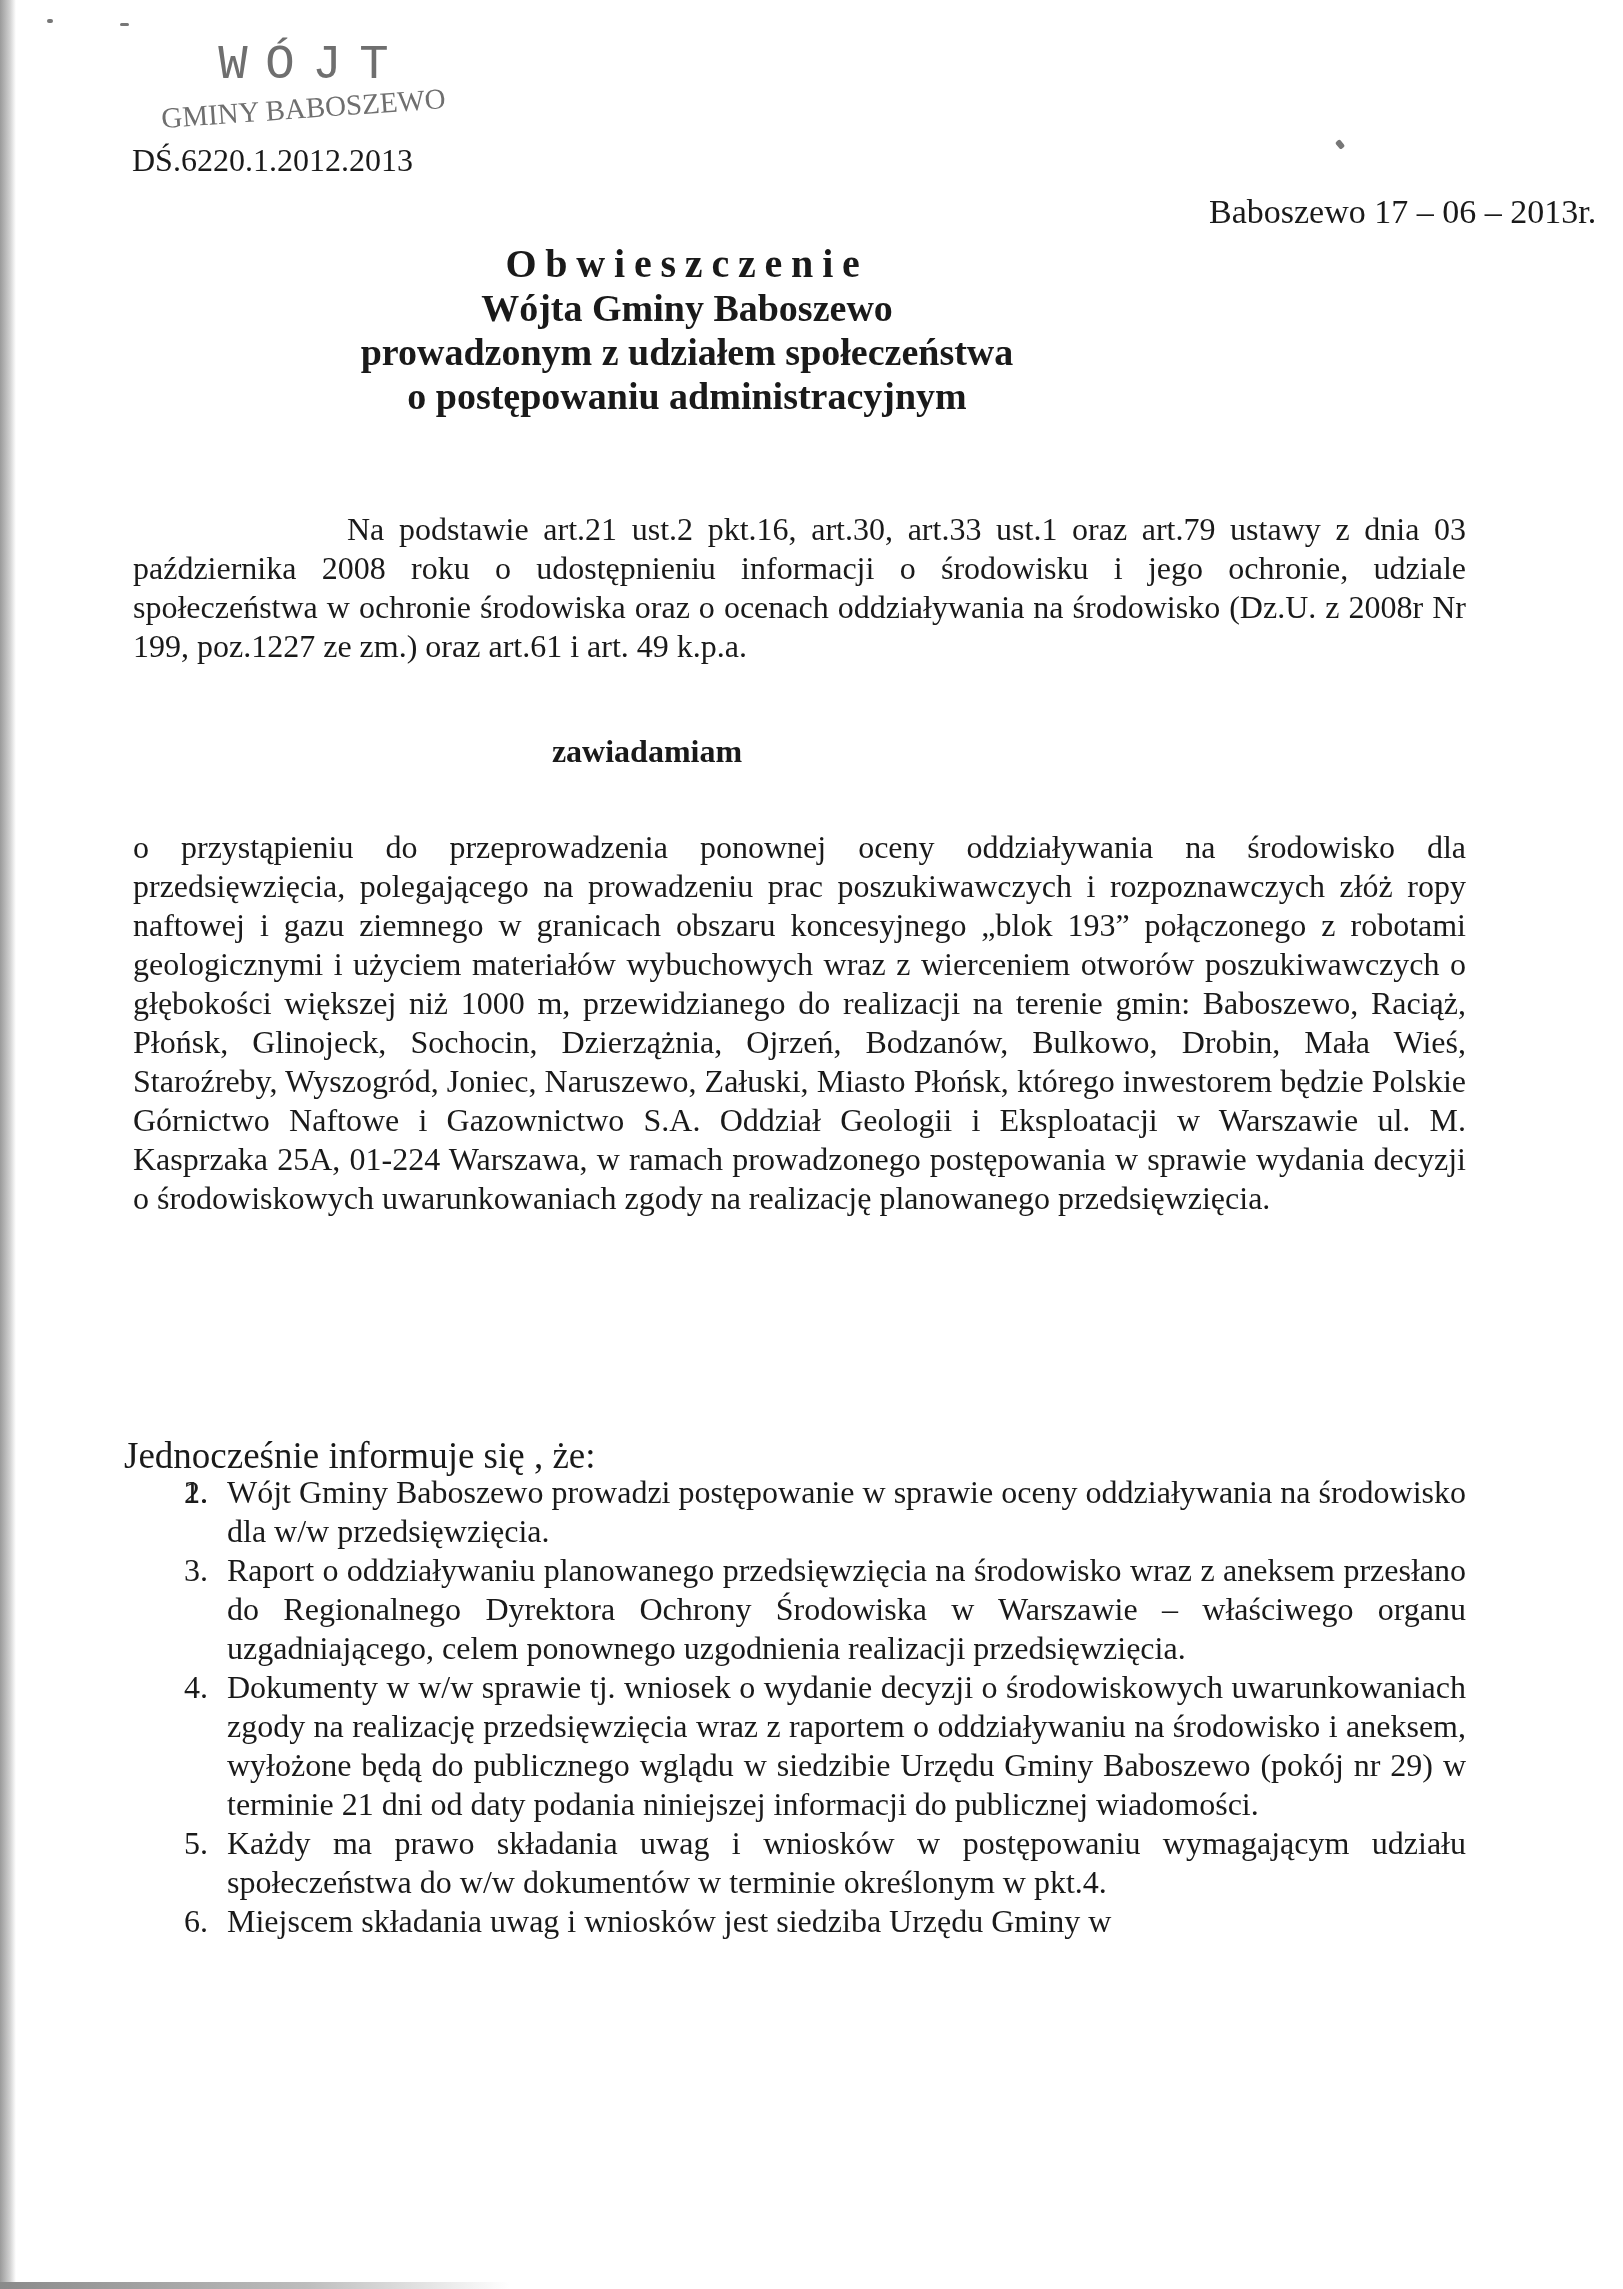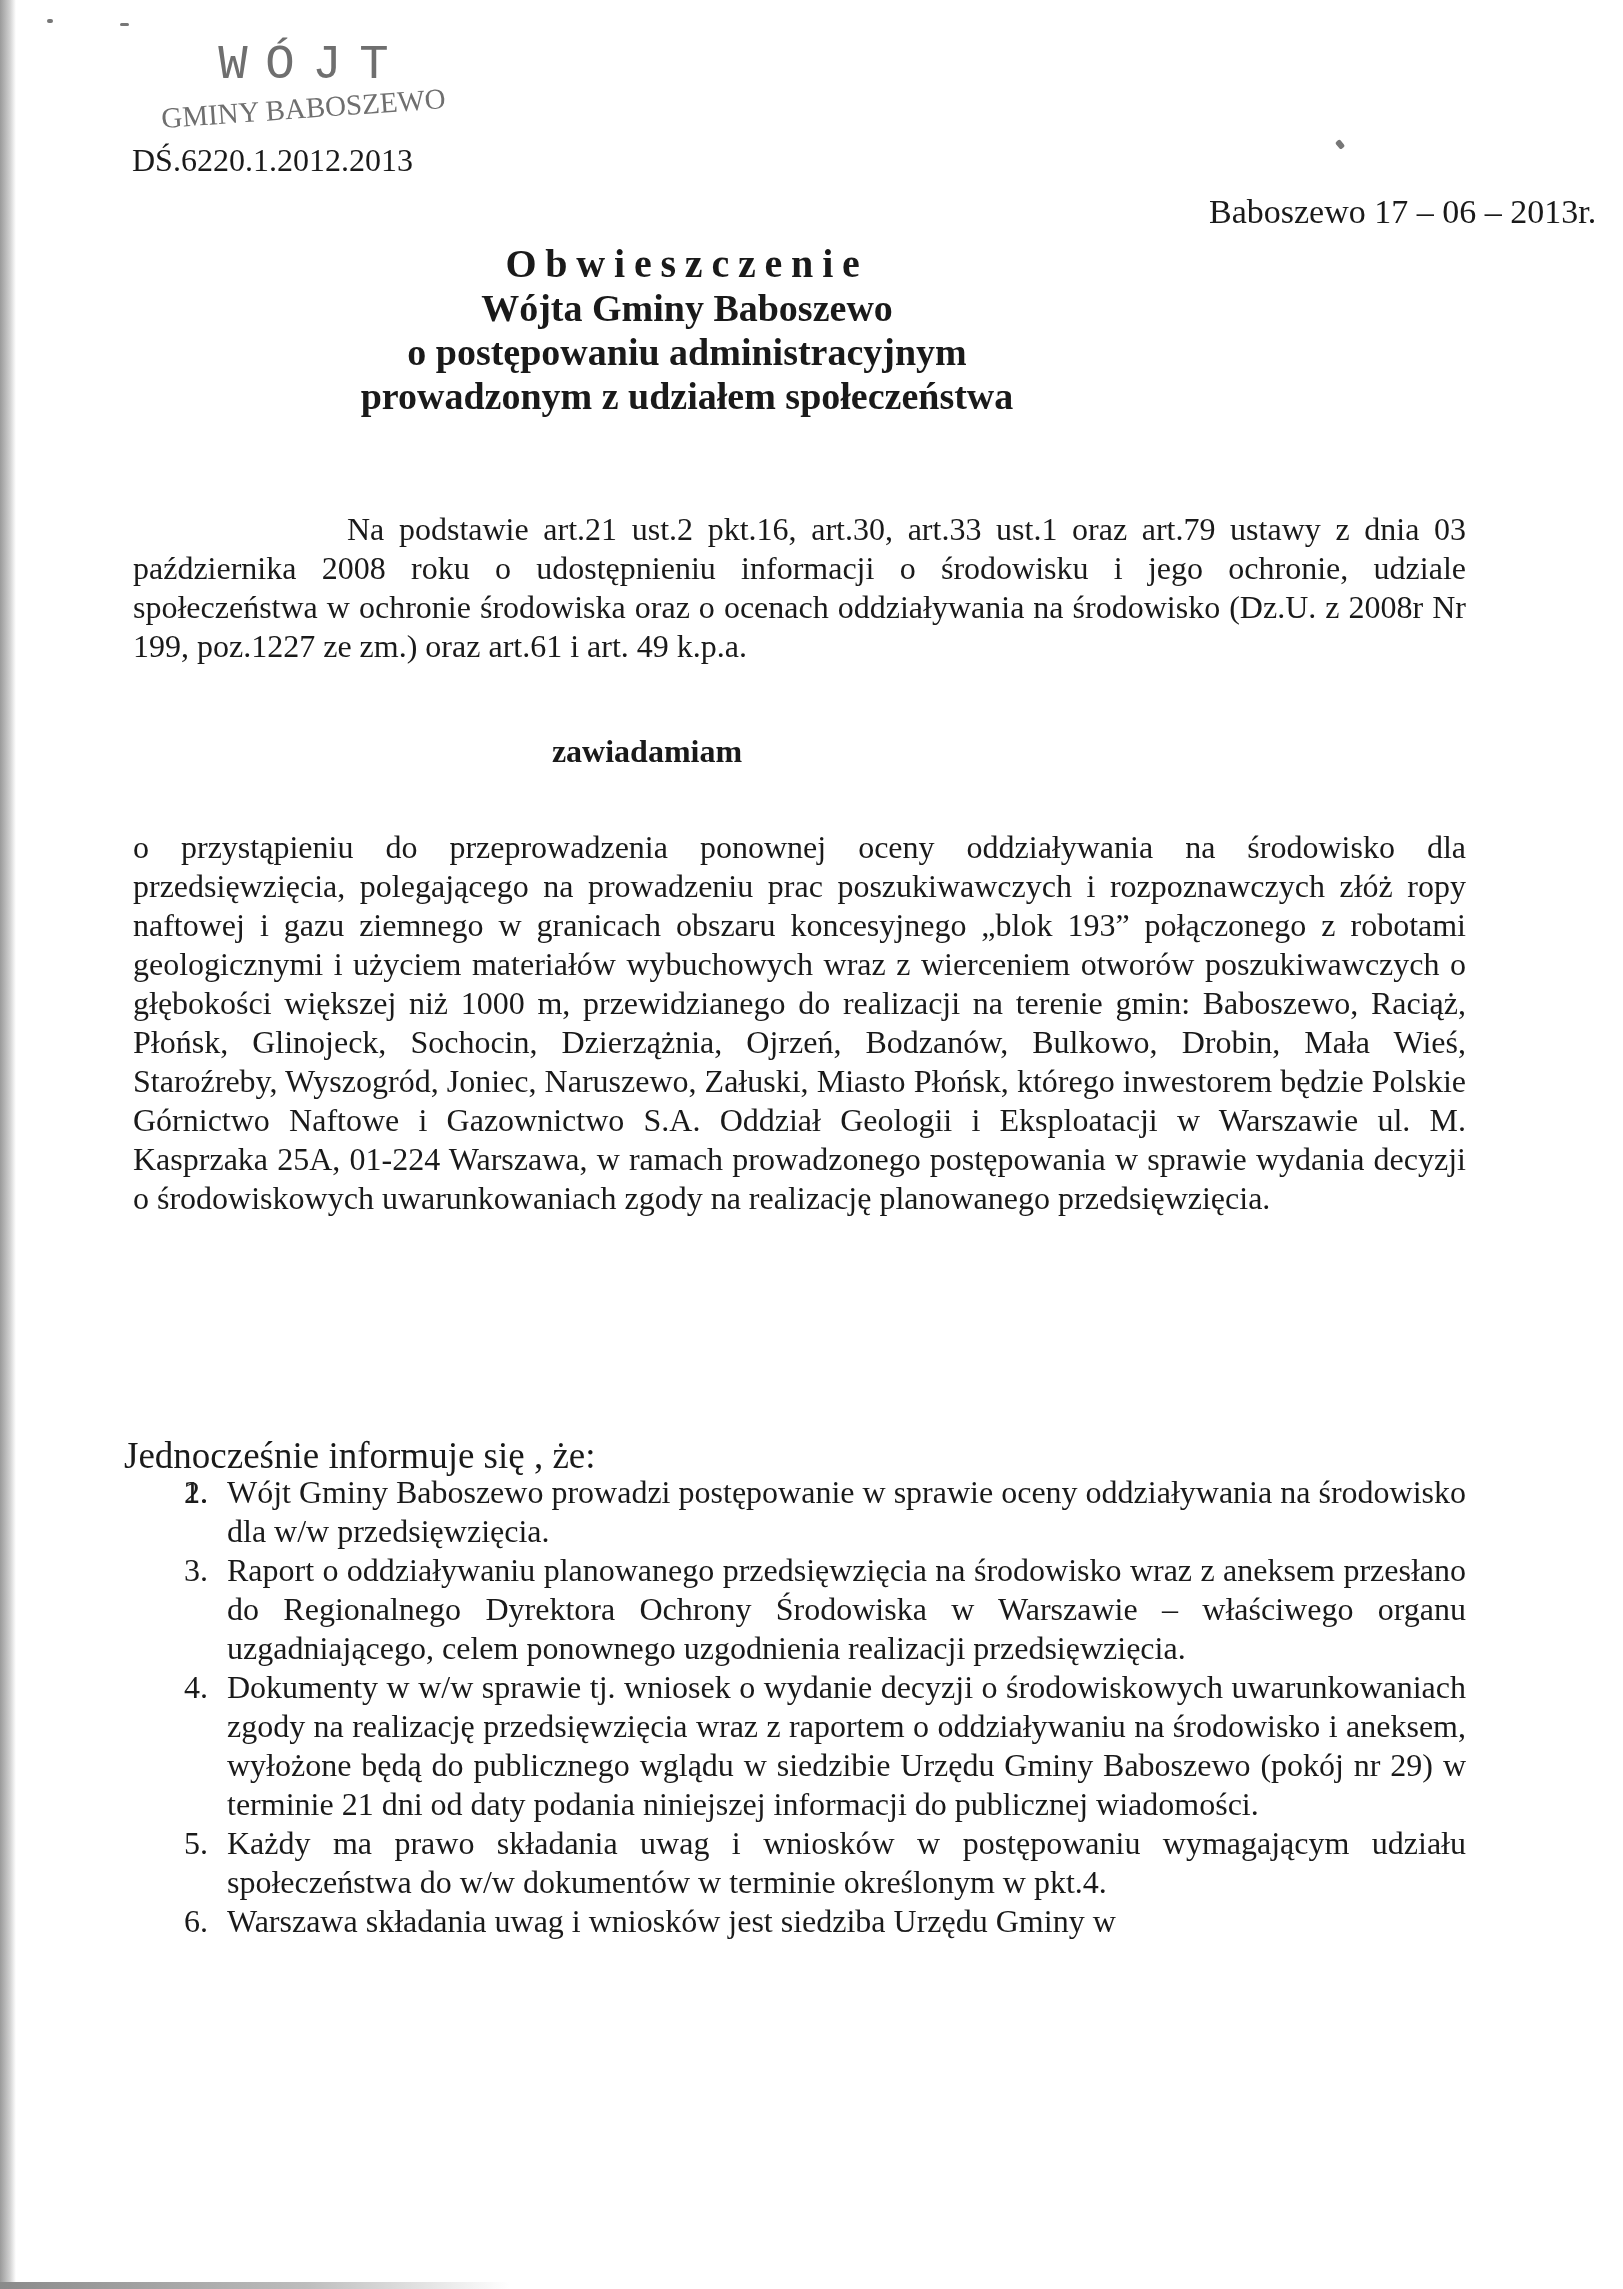--- a/index.html
+++ b/index.html
@@ -77,22 +77,22 @@
   <div class="stamp-title">WÓJT</div>
   <div class="stamp-sub">GMINY BABOSZEWO</div>
 </div>
 
 <div class="ref-number">DŚ.6220.1.2012.2013</div>
 <div class="date-line">Baboszewo 17 – 06 – 2013r.</div>
 
 <div class="title-block">
   <div class="title-spaced">Obwieszczenie</div>
   <div>Wójta Gminy Baboszewo</div>
+  <div>prowadzonym z udziałem społeczeństwa</div>
   <div>o postępowaniu administracyjnym</div>
-  <div>prowadzonym z udziałem społeczeństwa</div>
 </div>
 
 <div class="para intro">Na podstawie art.21 ust.2 pkt.16, art.30, art.33 ust.1 oraz art.79 ustawy z dnia 03 października 2008 roku o udostępnieniu informacji o środowisku i jego ochronie, udziale społeczeństwa w ochronie środowiska oraz o ocenach oddziaływania na środowisko (Dz.U. z 2008r Nr 199, poz.1227 ze zm.) oraz art.61 i art. 49 k.p.a.</div>
 
 <div class="notice-verb">zawiadamiam</div>
 
 <div class="para main-para">o przystąpieniu do przeprowadzenia ponownej oceny oddziaływania na środowisko dla przedsięwzięcia, polegającego na prowadzeniu prac poszukiwawczych i rozpoznawczych złóż ropy naftowej i gazu ziemnego w granicach obszaru koncesyjnego „blok 193” połączonego z robotami geologicznymi i użyciem materiałów wybuchowych wraz z wierceniem otworów poszukiwawczych o głębokości większej niż 1000 m, przewidzianego do realizacji na terenie gmin: Baboszewo, Raciąż, Płońsk, Glinojeck, Sochocin, Dzierzążnia, Ojrzeń, Bodzanów, Bulkowo, Drobin, Mała Wieś, Staroźreby, Wyszogród, Joniec, Naruszewo, Załuski, Miasto Płońsk, którego inwestorem będzie Polskie Górnictwo Naftowe i Gazownictwo S.A. Oddział Geologii i Eksploatacji w Warszawie ul. M. Kasprzaka 25A, 01-224 Warszawa, w ramach prowadzonego postępowania w sprawie wydania decyzji o środowiskowych uwarunkowaniach zgody na realizację planowanego przedsięwzięcia.</div>
 
 <div class="lead">Jednocześnie informuje się , że:</div>
 
@@ -111,16 +111,16 @@
   <li>
     <span class="num">4.</span>
     <span>Dokumenty w w/w sprawie tj. wniosek o wydanie decyzji o środowiskowych uwarunkowaniach zgody na realizację przedsięwzięcia wraz z raportem o oddziaływaniu na środowisko i aneksem, wyłożone będą do publicznego wglądu w siedzibie Urzędu Gminy Baboszewo (pokój nr 29) w terminie 21 dni od daty podania niniejszej informacji do publicznej wiadomości.</span>
   </li>
   <li>
     <span class="num">5.</span>
     <span>Każdy ma prawo składania uwag i wniosków w postępowaniu wymagającym udziału społeczeństwa do w/w dokumentów w terminie określonym w pkt.4.</span>
   </li>
   <li>
     <span class="num">6.</span>
-    <span>Warszawa składania uwag i wniosków jest siedziba Urzędu Gminy w</span>
+    <span>Miejscem składania uwag i wniosków jest siedziba Urzędu Gminy w</span>
   </li>
 </ol>
 
 
 </body></html>

